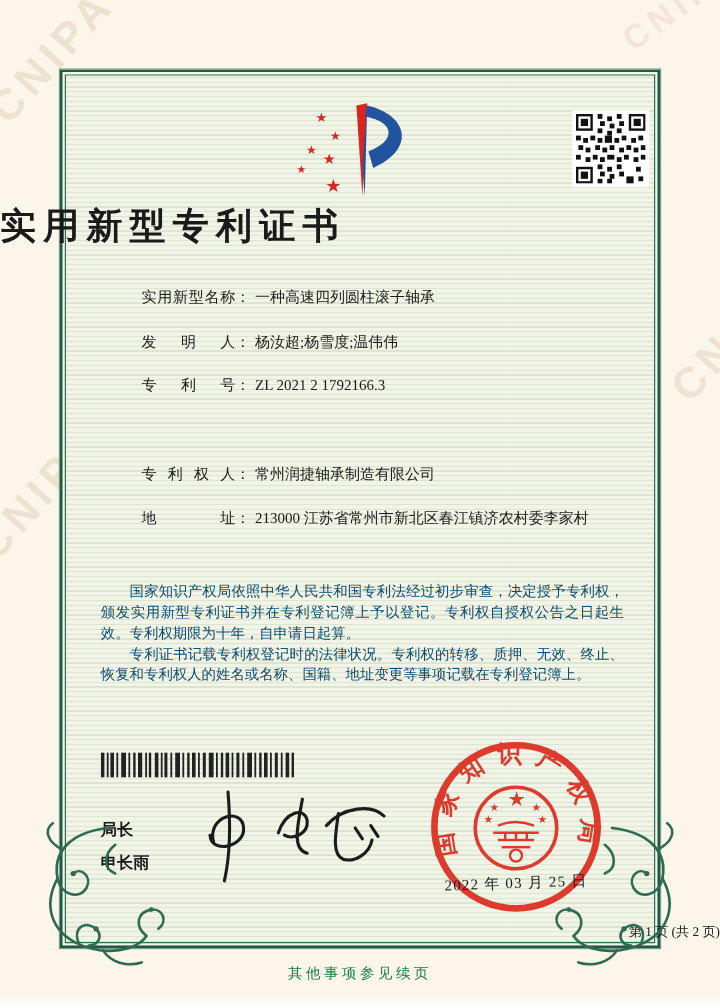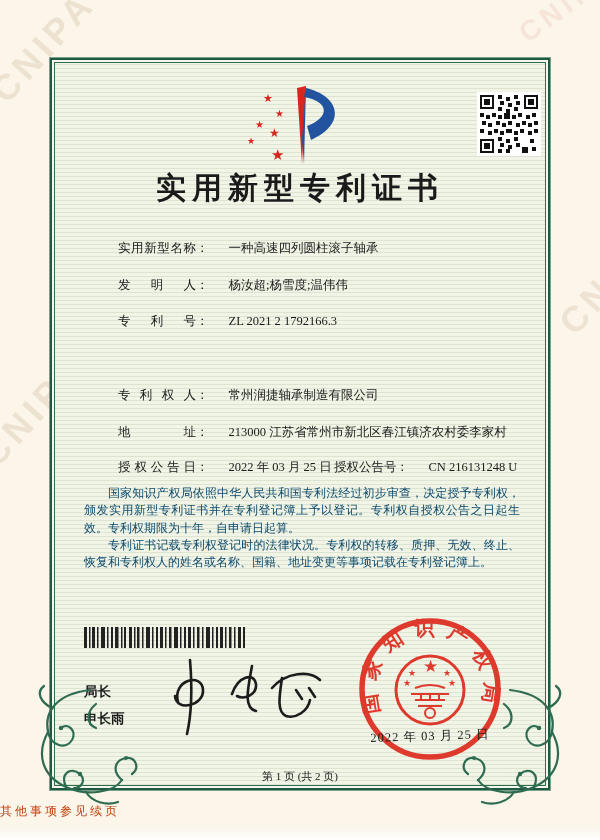--- a/index.html
+++ b/index.html
@@ -30,48 +30,48 @@
       repeating-linear-gradient(180deg, rgba(173,197,158,.32) 0 1px, rgba(0,0,0,0) 1px 4px),
       #f1f4e7;
   }
   .flourish{position:absolute; z-index:5;}
   .fl-left{left:26px; top:684px;}
   .fl-right{right:26px; top:684px; transform:scaleX(-1);}
   
   .cert-number{position:absolute; left:84px; top:90px; font-size:13px; letter-spacing:2px; z-index:3;}
   .logo{position:absolute; left:245px; top:84px; z-index:3;}
   .qr{position:absolute; left:477px; top:92px; width:58px; height:58px; background:#fff; padding:3px; z-index:3;}
-  .doc-title{position:absolute; left:0; right:0; top:168px; text-align:center;
+  .doc-title{position:absolute; left:0; right:0; top:168px; text-align:left;
     font-size:30px; font-weight:bold; letter-spacing:6px; z-index:3;}
   
   .field-row{position:absolute; left:84px; width:440px; font-size:12.5px; white-space:nowrap; z-index:3;}
   .fr0{top:240px;} .fr1{top:277px;} .fr2{top:313px;} .fr3{top:350px;}
   .fr4{top:387px;} .fr5{top:424px;} .fr6{top:459px;}
   .field-label{display:inline-block; width:78px; text-align:justify; text-align-last:justify; text-justify:inter-character;margin-left:34px;}
-  .field-value{margin-left:20px;}
+  .field-value{margin-left:4px;}
   .field-group2{position:absolute; left:216px; top:0; white-space:nowrap;}
   .field-group2 .field-label{width:62px;}
   
   .body-par{position:absolute; left:84px; width:436px; font-size:12px; line-height:17.4px;
     text-indent:2em; text-align:justify; color:#0c4a6e; z-index:3;font-family:Liberation Mono, monospace;}
   .p1{top:486px;} .p2{top:538px;}
   
   .barcode{position:absolute; left:84px; top:627px; z-index:3;}
   
   .issuer{position:absolute; left:84px; top:678px; z-index:4;
     font-family:Liberation Serif, serif; font-size:13.5px; font-weight:600; line-height:27px;}
   .signature{position:absolute; left:148px; top:650px; z-index:4;}
   
   .seal{position:absolute; left:355px; top:614px; z-index:4; opacity:.92;}
   .seal-date{position:absolute; left:355px; top:728px; width:150px; text-align:center;
     font-size:12.5px; letter-spacing:1px; color:#1a1a1a; z-index:5; transform:rotate(-2deg);}
   
-  .page-footer{position:absolute; left:0; right:0; top:769px; text-align:center; font-size:11px; z-index:3;}
-  .continuation{position:absolute; left:0; right:0; top:803px; 
-    font-size:12px; letter-spacing:3px; color:#c2410c; z-index:3;}
+  .page-footer{position:absolute; left:0; right:0; top:769px; text-align:right; font-size:11px; z-index:3;}
+  .continuation{position:absolute; left:0; right:0; top:803px; text-align:center;
+    font-size:12px; letter-spacing:3px; color:#15803d; z-index:3;}
   .bottom-fade{position:absolute; left:0; right:0; bottom:0; height:13px;
     background:linear-gradient(180deg, rgba(255,255,255,0), #ffffff); z-index:6;}
 </style>
 </head>
 <body>
 
 <div class="page">
 
   <div class="wm wm1">CNIPA</div>
   <div class="wm wm2">CNIPA</div>
@@ -201,26 +201,20 @@
   </div>
   <div class="field-row fr2">
     <span class="field-label">专利号</span><span>：</span><span class="field-value">ZL 2021 2 1792166.3</span>
   </div>
   <div class="field-row fr4">
     <span class="field-label">专利权人</span><span>：</span><span class="field-value">常州润捷轴承制造有限公司</span>
   </div>
   <div class="field-row fr5">
     <span class="field-label">地址</span><span>：</span><span class="field-value">213000 江苏省常州市新北区春江镇济农村委李家村</span>
   </div>
-  <div class="field-row fr6">
-    <span class="field-label">授权公告日</span><span>：</span><span class="field-value">2022 年 03 月 25 日</span>
-    <span class="field-group2">
-      <span class="field-label">授权公告号</span><span>：</span><span class="field-value">CN 216131248 U</span>
-    </span>
-  </div>
 
   <div class="body-par p1">国家知识产权局依照中华人民共和国专利法经过初步审查，决定授予专利权，颁发实用新型专利证书并在专利登记簿上予以登记。专利权自授权公告之日起生效。专利权期限为十年，自申请日起算。</div>
   <div class="body-par p2">专利证书记载专利权登记时的法律状况。专利权的转移、质押、无效、终止、恢复和专利权人的姓名或名称、国籍、地址变更等事项记载在专利登记簿上。</div>
 
   <svg class="barcode" width="162" height="21" viewBox="0 0 162 21">
     <g fill="#222">
       <rect x="0" width="3" height="21"></rect>
         <rect x="5" width="1.5" height="21"></rect>
         <rect x="8" width="3" height="21"></rect>
       <rect x="13" width="1.5" height="21"></rect>

